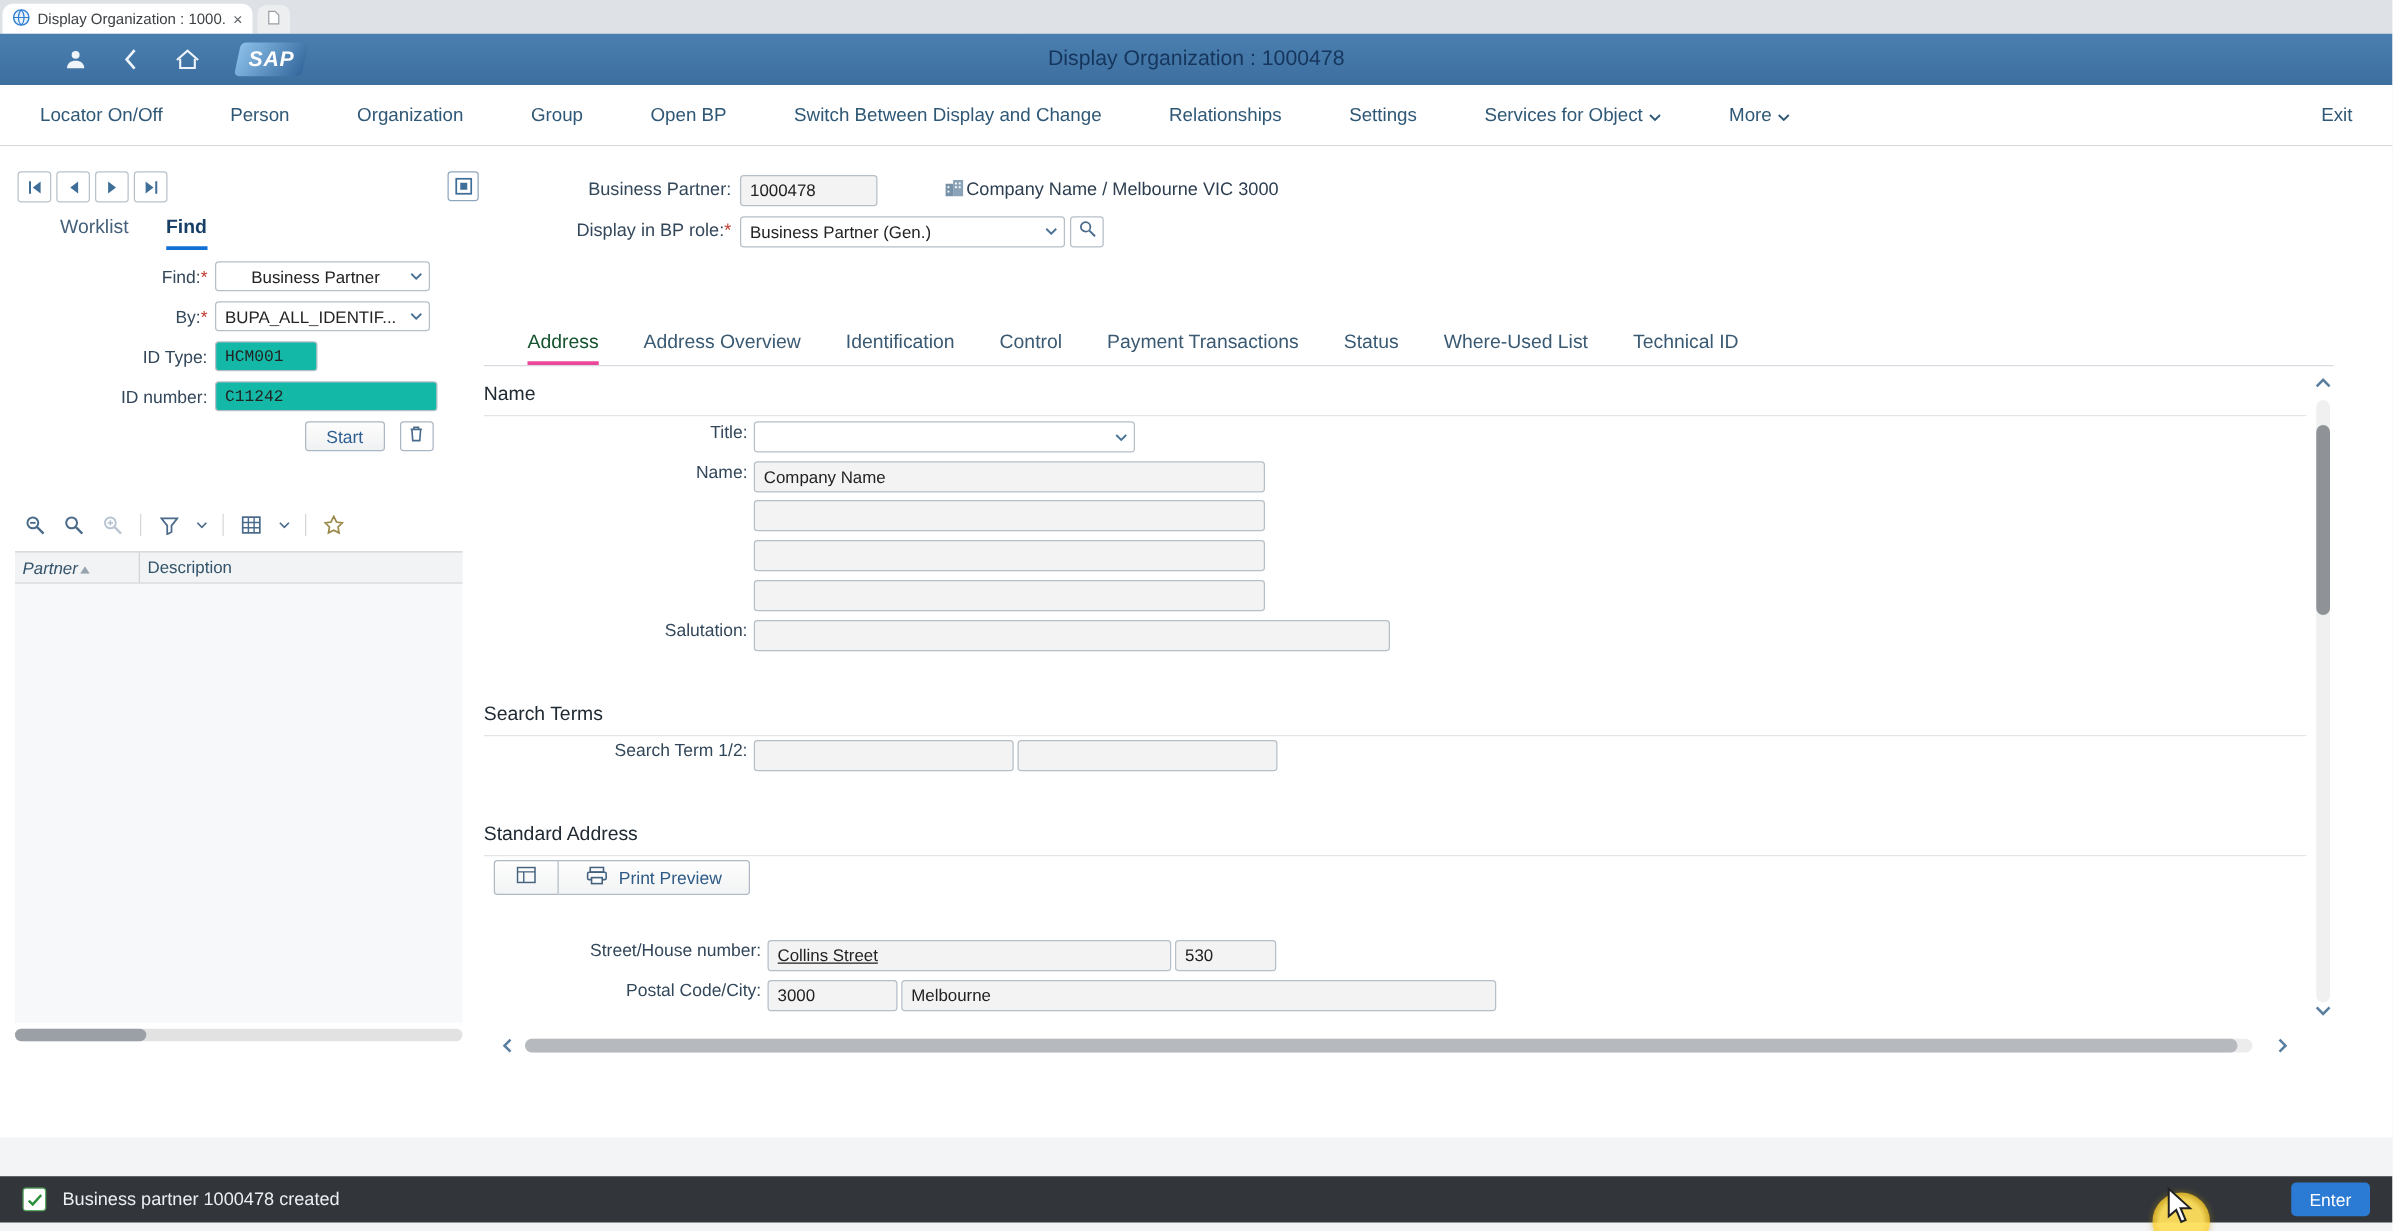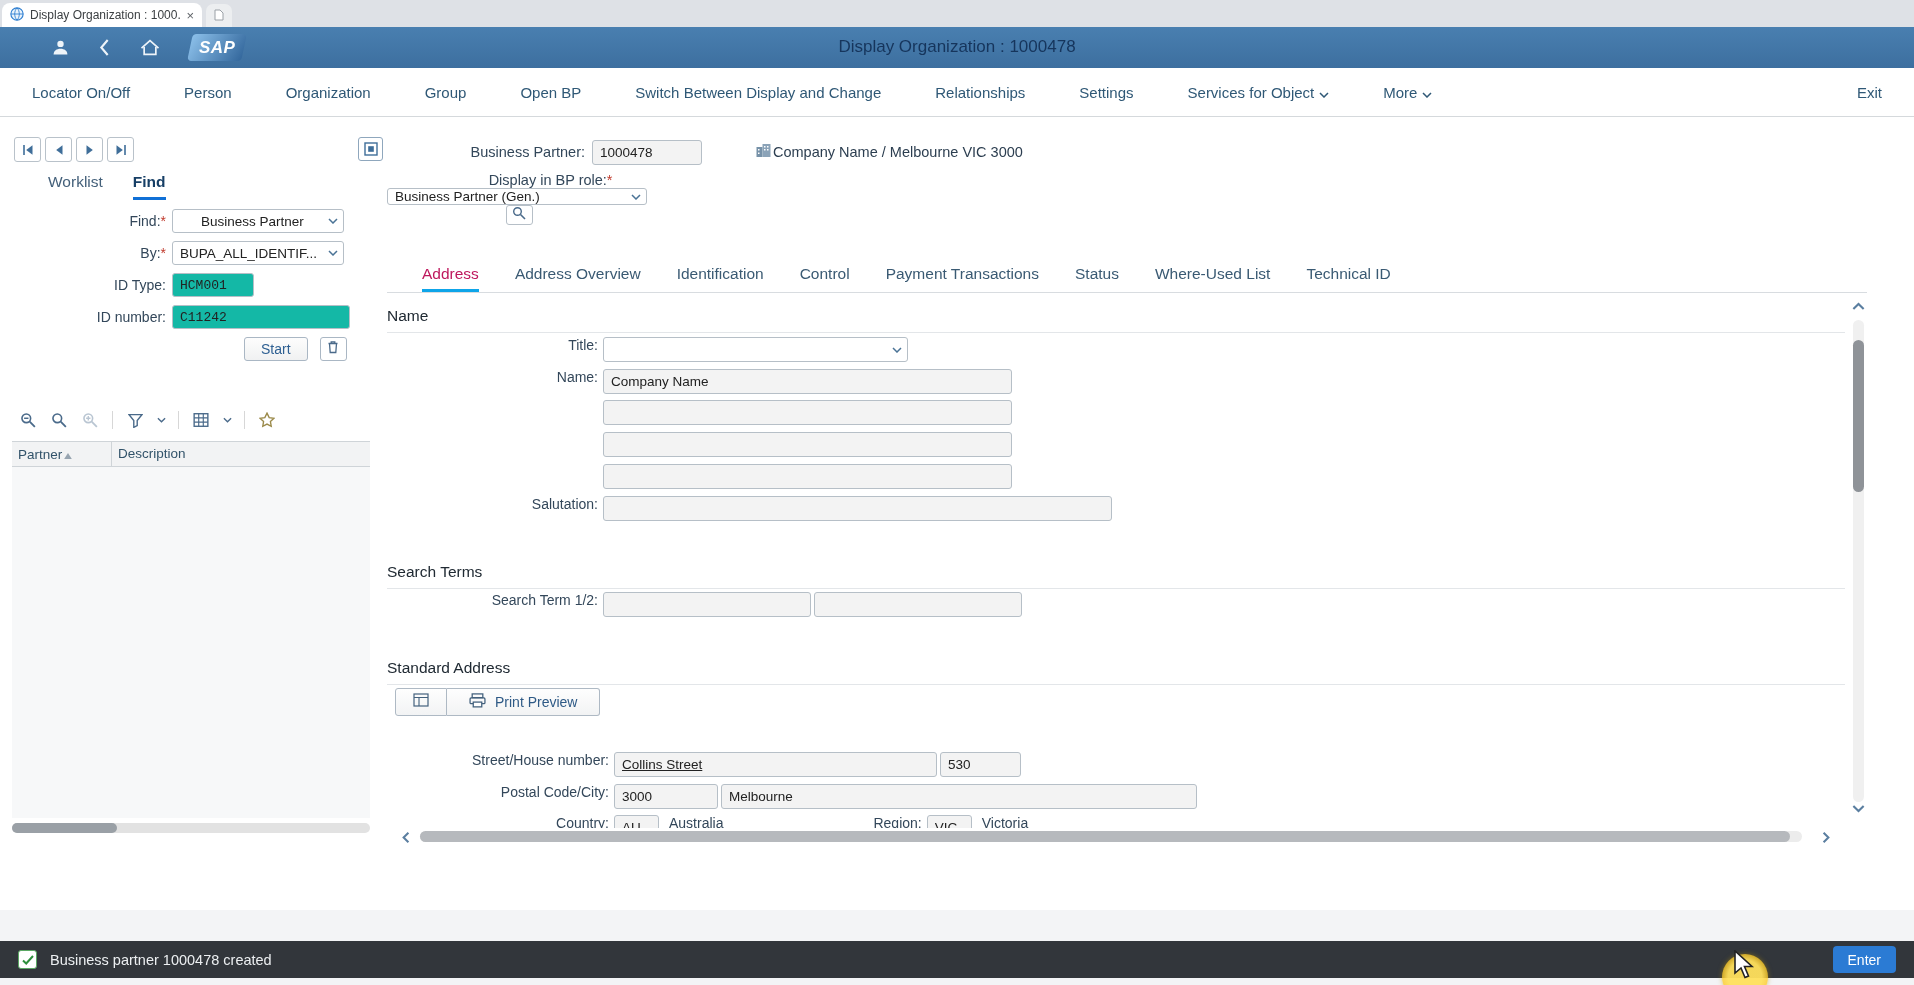--- a/index.html
+++ b/index.html
@@ -79,40 +79,40 @@
   .loc-toolbar { position:absolute; left:12px; top:287px; width:358px; height:32px;
                  display:flex; align-items:center; gap:7px; padding:0 4px; }
   .tool { width:24px; height:24px; display:flex; align-items:center; justify-content:center; }
   .tool.dim { opacity:.38; }
   .tsep { width:1px; height:18px; background:#d7d7d7; margin:0 3px; }
 
   .loc-thead { position:absolute; left:12px; top:324px; width:358px; height:26px; background:#f2f3f4;
                border-top:1px solid #cfd4d8; border-bottom:1px solid #cfd4d8; display:flex;
                font-size:13.5px; color:#32536a; }
   .th-partner { width:100px; padding:4px 6px; border-right:1px solid #cfd4d8;
-                display:flex; gap:2px; align-items:center; }
+                display:flex; gap:2px; align-items:center;font-style:italic; }
   .th-desc { flex:1; padding:4px 6px; }
   .loc-tbody { position:absolute; left:12px; top:350px; width:358px; height:351px; background:#f7f8f9; }
   .loc-hscroll { position:absolute; left:12px; top:706px; width:358px; height:10px;
                  background:#e2e2e2; border-radius:5px; }
   .loc-hthumb { position:absolute; left:0; top:0; width:105px; height:10px; background:#9aa0a6; border-radius:5px; }
 
   
   .main { position:absolute; left:387px; top:0; width:1527px; height:793px; }
   .bp-row { position:absolute; left:0; top:22px; height:26px; display:flex; align-items:center; }
   .m-label { width:205px; text-align:right; padding-right:7px; font-size:14.5px; color:#33475a; white-space:nowrap; }
   .bp-desc { font-size:14.5px; color:#2c3e50; }
-  .role-row { position:absolute; left:0; top:55px; height:26px; display:flex; align-items:center;flex-direction:column; }
+  .role-row { position:absolute; left:0; top:55px; height:26px; display:flex; align-items:center; }
   .lookup-btn { width:27px; height:25px; margin-left:4px; border:1px solid #b6bfc7; border-radius:3px;
                 background:#fff; display:flex; align-items:center; justify-content:center; }
 
   .main-tabs { position:absolute; left:0; top:148px; width:1480px; display:flex; gap:36px;
                padding-left:35px; border-bottom:1px solid #d8dce0; font-size:15.5px; color:#3a5a73; }
   .mtab { padding-bottom:9px; white-space:nowrap; }
-  .mtab.active { color:#be185d; border-bottom:3px solid #0ea5e9; padding-bottom:6px; }
+  .mtab.active { color:#14532d; border-bottom:3px solid #ec4899; padding-bottom:6px; }
 
   .sec-head { position:absolute; left:0; width:1458px; font-size:15.5px; color:#202a33;
               padding-bottom:7px; border-bottom:1px solid #e3e6e9; }
   .frow { position:absolute; left:0; display:flex; align-items:flex-start; height:25px; }
   .flabel { width:216px; text-align:right; padding-right:5px; font-size:14px; color:#33475a; white-space:nowrap; }
   .flabel-wide { width:227px; }
   .f25 { height:25px; }
 
   .pp-group { position:absolute; left:8px; top:571px; display:flex; height:28px; }
   .pp-first { width:52px; border:1px solid #aeb9c4; border-radius:3px 0 0 3px;
@@ -487,30 +487,20 @@
       <span class="flabel flabel-wide">Street/House number:</span>
       <input class="field ro f25" style="width: 323px; text-decoration: underline;" readonly="" value="Collins Street">
       <input class="field ro f25" style="width: 81px; margin-left: 3px;" readonly="" value="530">
     </div>
     <div class="frow" style="top:667px;">
       <span class="flabel flabel-wide">Postal Code/City:</span>
       <input class="field ro f25" style="width: 104px;" readonly="" value="3000">
       <input class="field ro f25" style="width: 476px; margin-left: 3px;" readonly="" value="Melbourne">
     </div>
 
-    <div class="clip-row">
-      <div class="frow">
-        <span class="flabel flabel-wide">Country:</span>
-        <input class="field ro f25" style="width: 45px;" readonly="" value="AU">
-        <span class="inline-val">Australia</span>
-        <span class="region-label">Region:</span>
-        <input class="field ro f25" style="width: 45px; margin-left: 5px;" readonly="" value="VIC">
-        <span class="inline-val">Victoria</span>
-      </div>
-    </div>
 
     <div class="m-hscroll">
       <span class="hs-left"><svg width="12" height="13" viewBox="0 0 10 10">
             <path d="M7 1L3 5l4 4" stroke="#5a7ea0" stroke-width="1.7" fill="none"></path>
           </svg></span>
       <span class="hs-track"></span>
       <span class="hs-thumb"></span>
       <span class="hs-right"><svg width="12" height="13" viewBox="0 0 10 10">
             <path d="M3 1l4 4-4 4" stroke="#5a7ea0" stroke-width="1.7" fill="none"></path>
           </svg></span>

